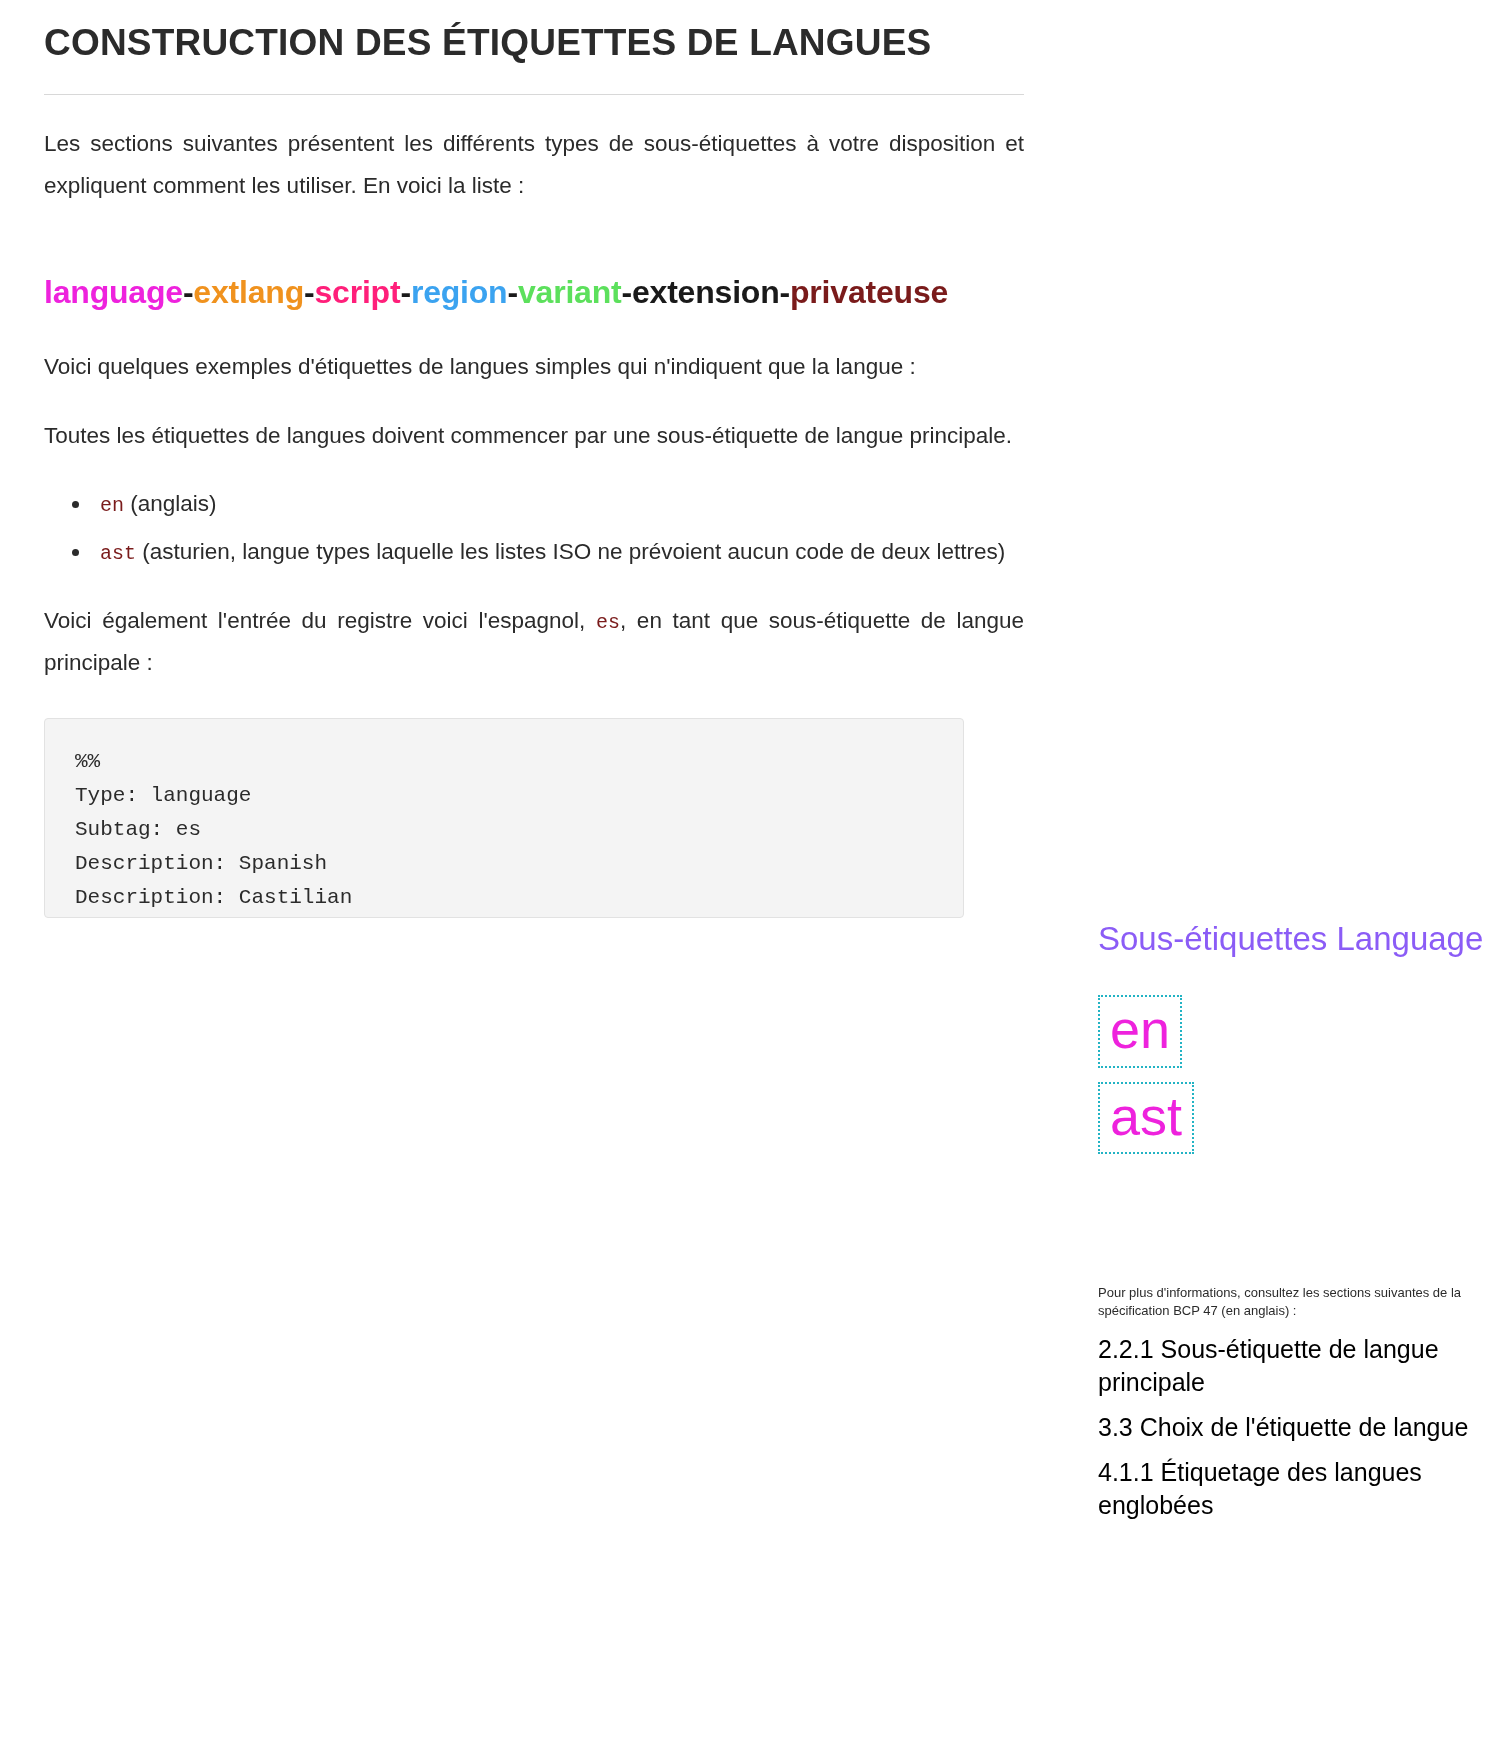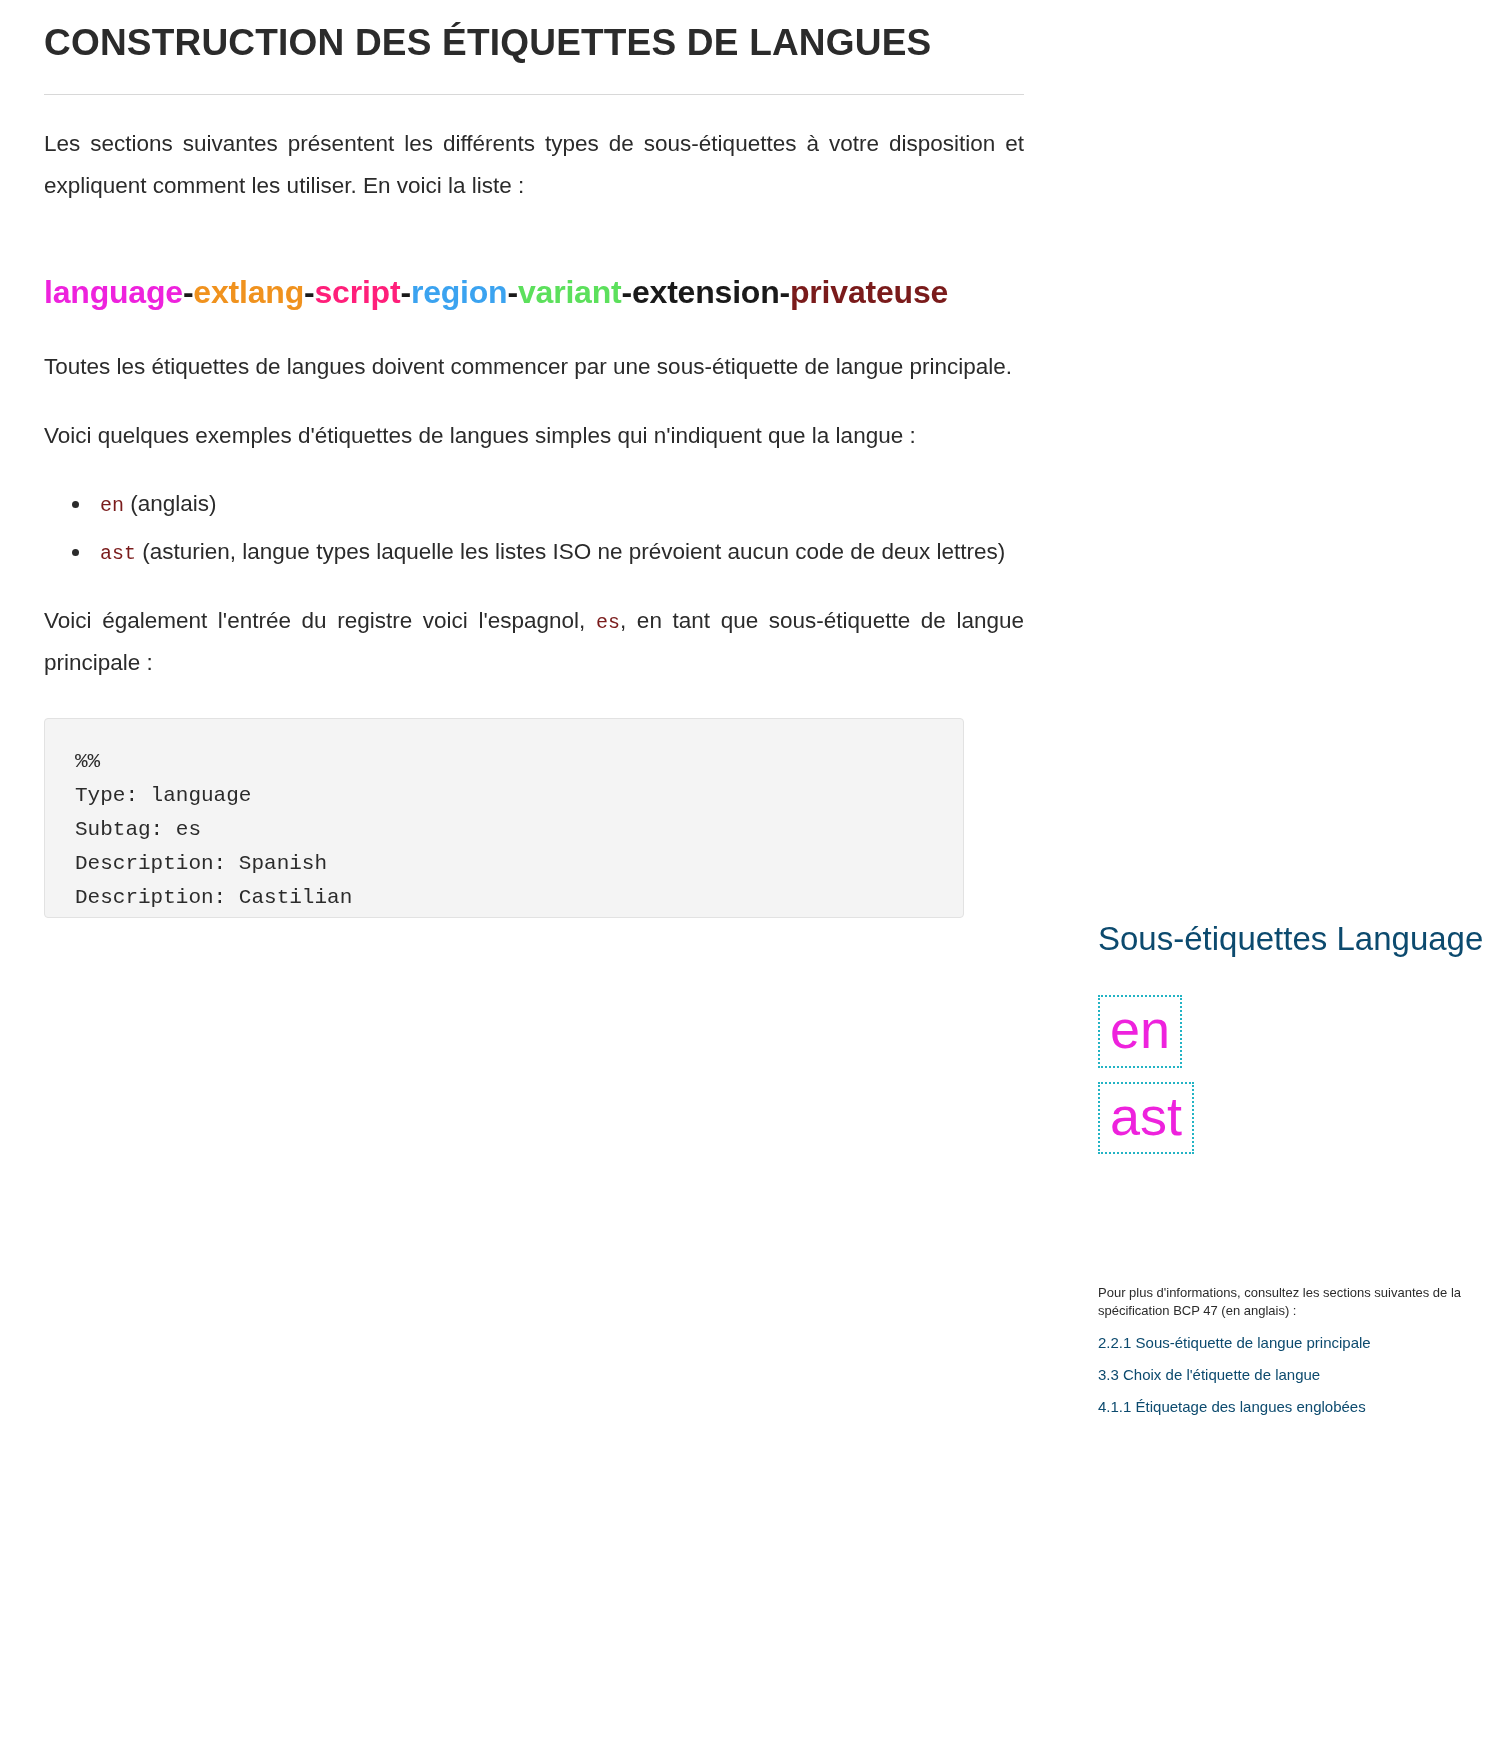--- a/index.html
+++ b/index.html
@@ -113,21 +113,21 @@
     font-size: 21px;
     line-height: 1.62;
     color: #2b2b2b;
     white-space: pre;
     overflow: hidden;
     height: 200px;
   }
 
   
   .side-title {
-    color: #0c4a6e;
+    color: #8b5cf6;
     font-size: 33px;
     line-height: 1.3;
     margin: 918px 0 0 0;
     font-weight: normal;
   }
   .chip-list { margin-top: 34px; }
   .chip {
     display: inline-block;
     border: 2px dotted #22b3c4;
     color: #ee22dd;
@@ -142,23 +142,23 @@
   .side-note {
     margin-top: 116px;
     font-size: 13px;
     line-height: 1.35;
     color: #2b2b2b;
     width: 380px;
   }
   .side-links { margin-top: 14px; }
   .side-links a {
     display: block;
-    color: #0c4a6e;
+    color: #000000;
     text-decoration: none;
-    font-size: 15px;
+    font-size: 25px;
     line-height: 1.32;
     margin-bottom: 12px;
   }
 </style>
 </head>
 <body>
 
 <div class="page">
 
   <div class="main-col">
@@ -166,23 +166,23 @@
     <h1 class="doc-title">Construction des étiquettes de langues</h1>
     <hr class="title-rule">
 
     <p class="body first">Les sections suivantes présentent les différents types de sous-étiquettes à votre disposition et expliquent comment les utiliser. En voici la liste :</p>
 
     <div class="formula">
       <span style="color: rgb(238, 34, 221);">language</span><span class="sep" style="color: rgb(26, 26, 26);">-</span><span style="color: rgb(240, 146, 30);">extlang</span><span class="sep" style="color: rgb(26, 26, 26);">-</span><span style="color: rgb(255, 31, 122);">script</span><span class="sep" style="color: rgb(26, 26, 26);">-</span><span style="color: rgb(59, 163, 240);">region</span><span class="sep" style="color: rgb(26, 26, 26);">-</span><span style="color: rgb(92, 224, 92);">variant</span><span class="sep" style="color: rgb(26, 26, 26);">-</span><span style="color: rgb(26, 26, 26);">extension</span><span class="sep" style="color: rgb(26, 26, 26);">-</span><span style="color: rgb(122, 27, 27);">privateuse</span>
     </div>
 
 
+    <p class="body">Voici quelques exemples d'étiquettes de langues simples qui n'indiquent que la langue :</p>
+
     <p class="body">Toutes les étiquettes de langues doivent commencer par une sous-étiquette de langue principale.</p>
-
-    <p class="body">Voici quelques exemples d'étiquettes de langues simples qui n'indiquent que la langue :</p>
 
     <ul class="examples">
       <li><code class="inline">en</code><span> (anglais)</span></li>
       <li><code class="inline">ast</code><span> (asturien, langue types laquelle les listes ISO ne prévoient aucun code de deux lettres)</span></li>
     </ul>
 
     <p class="body"><span>Voici également l'entrée du registre voici l'espagnol, </span><code class="inline">es</code><span>, en tant que sous-étiquette de langue principale :</span></p>
 
     <pre class="code-block">%%
 Type: language

